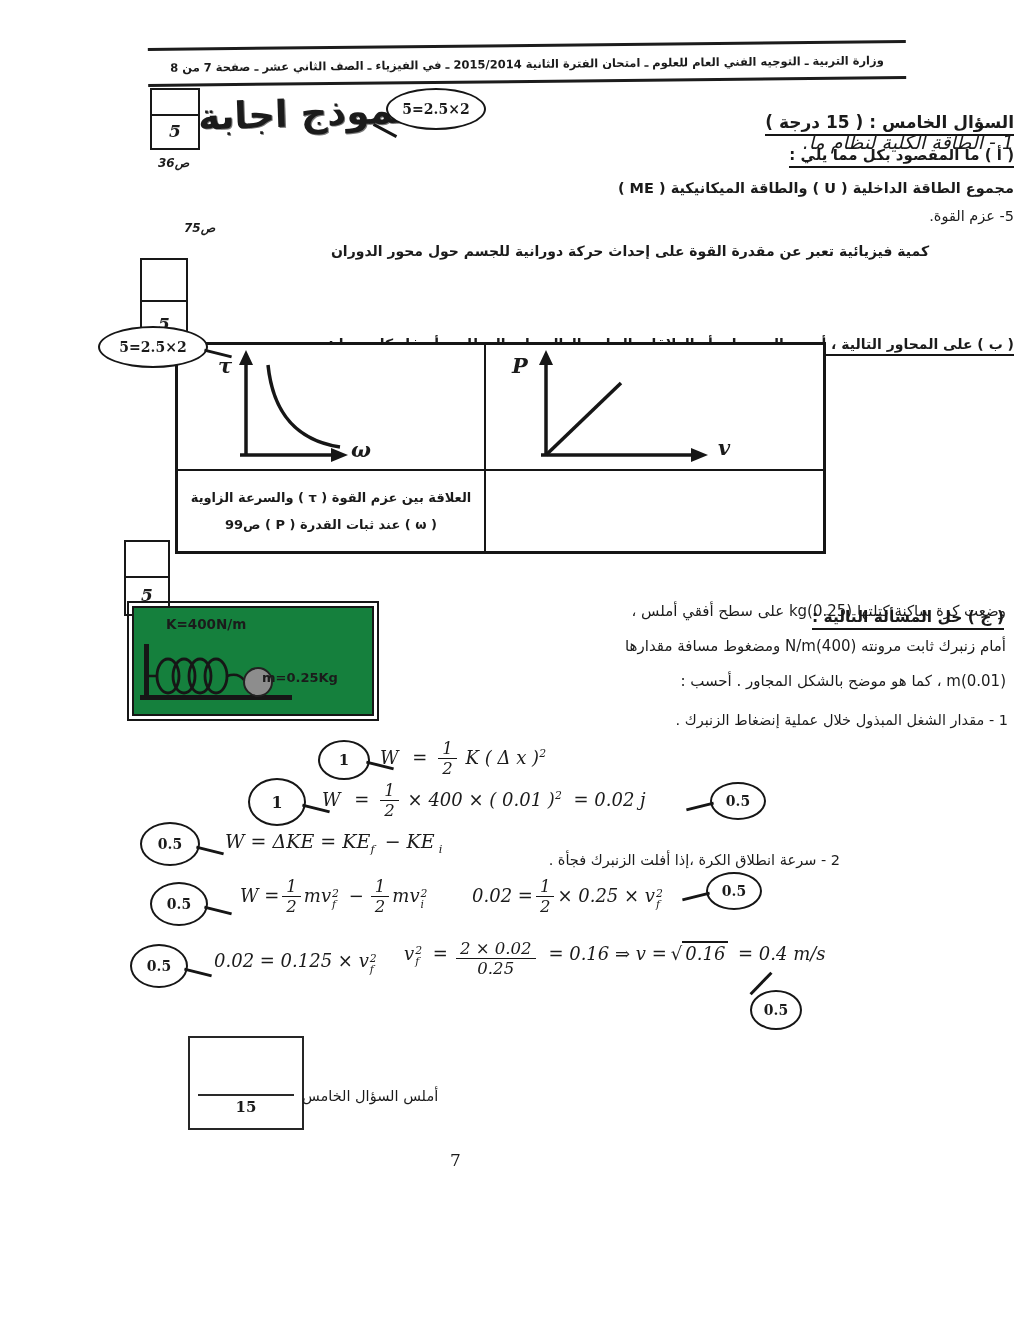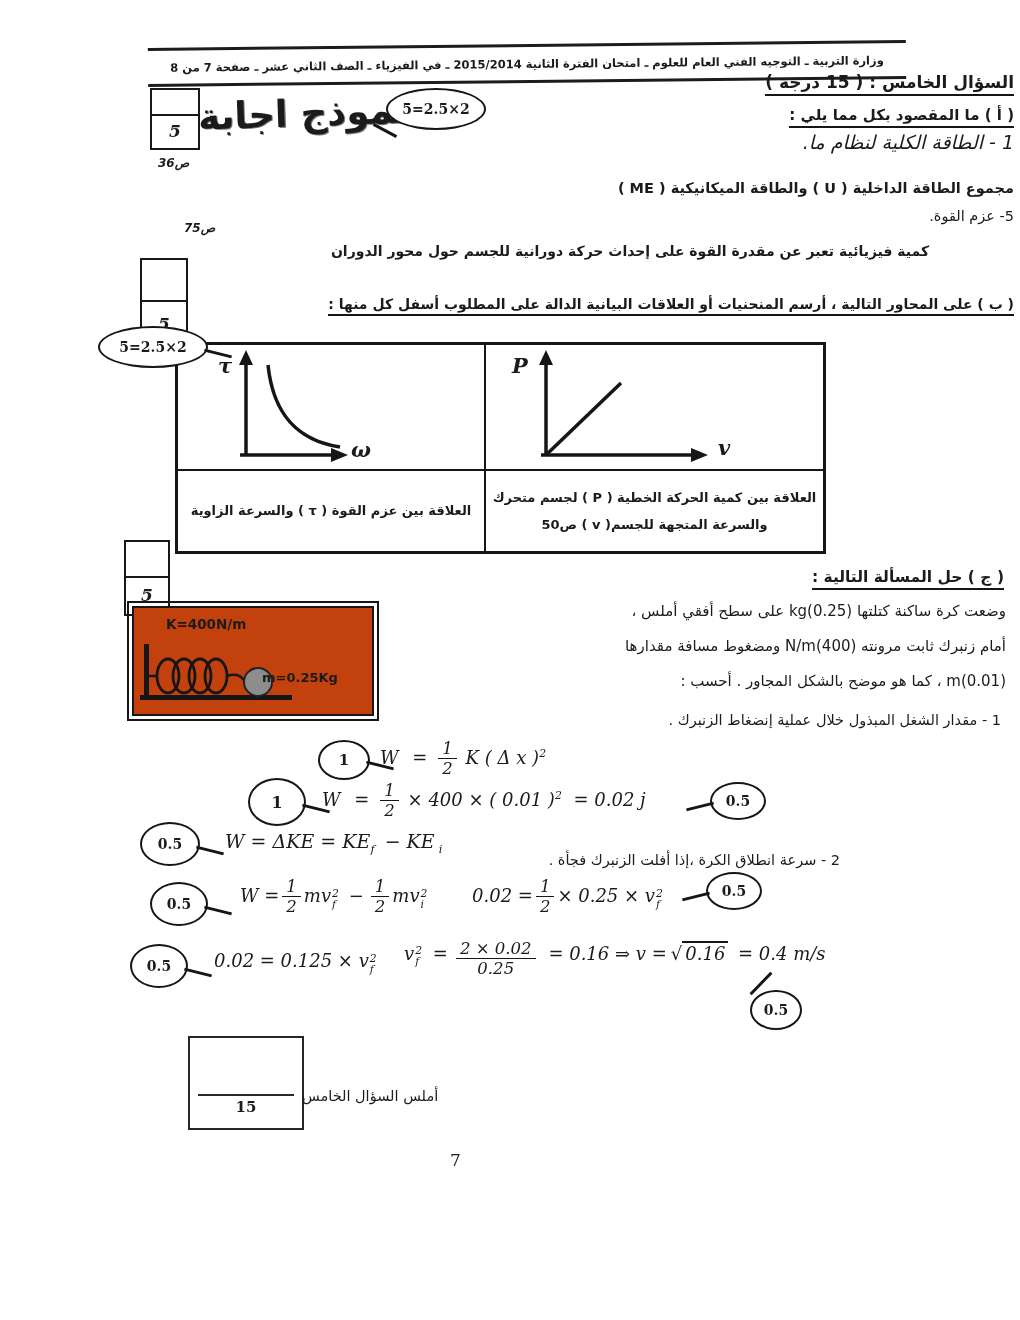--- a/index.html
+++ b/index.html
@@ -5,21 +5,21 @@
   html,body { margin:0; padding:0; }
   body {
     width:1020px; height:1320px; position:relative;
     background:#ffffff; color:#1b1b1b;
     font-family:"DejaVu Sans", sans-serif;
     overflow:hidden;
   }
   .abs { position:absolute; }
   .ar { direction:rtl; unicode-bidi:embed; white-space:nowrap; }
   .bold { font-weight:bold; }
-  .u { border-bottom:2.2px solid #161616; padding-bottom:2px; }
+  .u { border-bottom:2.2px solid #161616; padding-bottom:2px;margin-top:40px; }
 
   
   .header-strip {
     position:absolute; left:148px; top:44px; width:758px; height:33px;
     border-top:3.5px solid #1c1c1c; border-bottom:3.5px solid #1c1c1c;
     transform:rotate(-0.6deg);
     display:flex; align-items:center; justify-content:center;
     font-size:11.5px; font-weight:bold; direction:rtl;
   }
 
@@ -70,21 +70,21 @@
     width:100%; height:100%; display:flex; flex-direction:column;
     align-items:center; justify-content:center;
     font-size:13px; font-weight:bold; direction:rtl; line-height:2.1;
     text-align:center;
   }
 
   
   .diagram-box {
     position:absolute; left:132px; top:606px; width:238px; height:106px;
     border:2.5px solid #161616; outline:2px solid #161616; outline-offset:3px;
-    background:#c2410c;
+    background:#15803d;
   }
   .diag-label { position:absolute; font-weight:bold; font-size:13.5px; }
 
   
   .eq {
     position:absolute; font-family:"DejaVu Serif", serif; font-style:italic;
     font-size:18px; white-space:nowrap; z-index:2;
   }
   .frac { display:inline-block; vertical-align:-0.62em; text-align:center; line-height:1.05; margin:0 3px; font-size:0.92em; }
   .frac .fn { display:block; border-bottom:1.8px solid #161616; padding:0 4px 1px; }
@@ -164,26 +164,21 @@
       <polygon points="222,110 205,103 205,117" fill="#161616"></polygon>
       <line x1="60" y1="110" x2="135" y2="38" stroke="#161616" stroke-width="3.5"></line>
     </svg>
     <span class="axis-label" style="left:26px; top:8px;">P</span>
     <span class="axis-label" style="left:232px; top:90px;">v</span>
   </div>
 
   <div class="gt-cell gt-bl">
     <div class="caption">
       <span>العلاقة بين عزم القوة ( τ ) والسرعة الزاوية</span>
-    </div>
-  </div>
-  <div class="gt-cell">
-    <div class="caption">
-      <span>العلاقة بين كمية الحركة الخطية ( P ) لجسم متحرك</span>
-      <span>والسرعة المتجهة للجسم( v ) ص50</span>
+      <span>( ω ) عند ثبات القدرة ( P ) ص99</span>
     </div>
   </div>
 </div>
 
 <span class="abs ar bold u" style="right:16px; top:568px; font-size:15.5px;">( ج ) حل المسألة التالية :</span>
 <div class="score-box" style="left:124px; top:540px; width:42px; height:72px;">
   <div class="cell-top" style="height:34px;"></div>
   <div class="cell-bot" style="height:34px;">5</div>
 </div>
 
@@ -200,21 +195,21 @@
     <path d="M 89 34 Q 100 30 106 38" fill="none" stroke="#161616" stroke-width="2.5"></path>
     <circle cx="120" cy="40" r="14" fill="#8d8d8d" stroke="#222222" stroke-width="2"></circle>
   </svg>
   <span class="diag-label" style="left:128px; top:62px; font-size:13px;">m=0.25Kg</span>
 </div>
 
 <span class="prob-line" style="top:602px;">وضعت كرة ساكنة كتلتها (0.25)kg على سطح أفقي أملس ،</span>
 <span class="prob-line" style="top:637px;">أمام زنبرك ثابت مرونته (400)N/m ومضغوط مسافة مقدارها</span>
 <span class="prob-line" style="top:672px;">(0.01)m ، كما هو موضح بالشكل المجاور . أحسب :</span>
 
-<span class="abs ar" style="right:19px; top:712px; font-size:14.5px;">1 - مقدار الشغل المبذول خلال عملية إنضغاط الزنبرك .</span>
+<span class="abs ar" style="right:12px; top:712px; font-size:14.5px;">1 - مقدار الشغل المبذول خلال عملية إنضغاط الزنبرك .</span>
 
 <div class="bubble tail-r" style="left:318px; top:740px; width:48px; height:36px; font-size:15px;">1</div>
 <div class="eq" style="left:380px; top:740px;">
   <span>W</span>
   <span style="margin:0 8px;">=</span><span class="frac"><span class="fn">1</span><span class="fd">2</span></span>
   <span>K ( Δ x )</span><sup>2</sup>
 </div>
 
 <div class="bubble tail-r" style="left:248px; top:778px; width:54px; height:44px; font-size:16px;">1</div>
 <div class="eq" style="left:322px; top:782px;">

